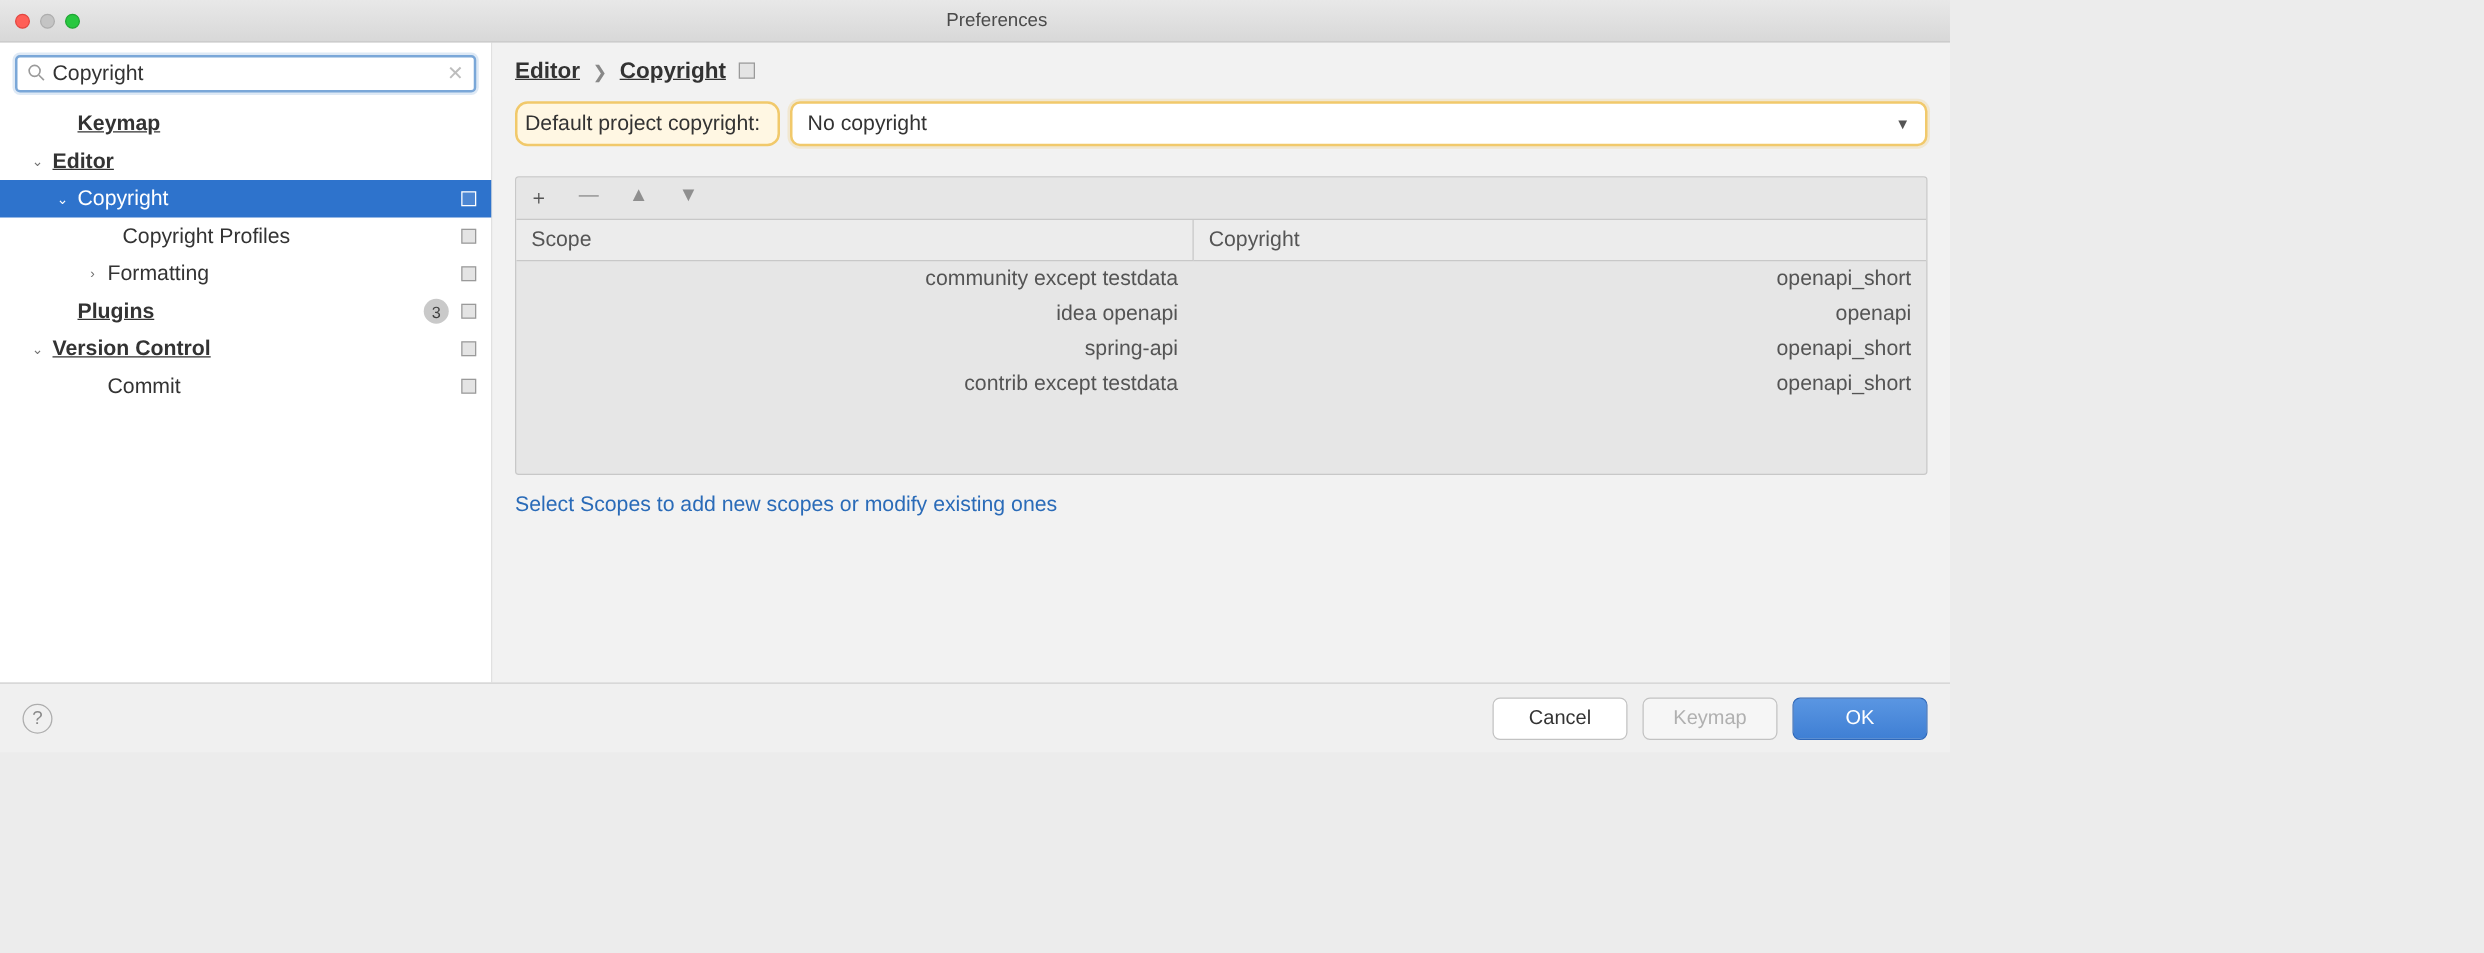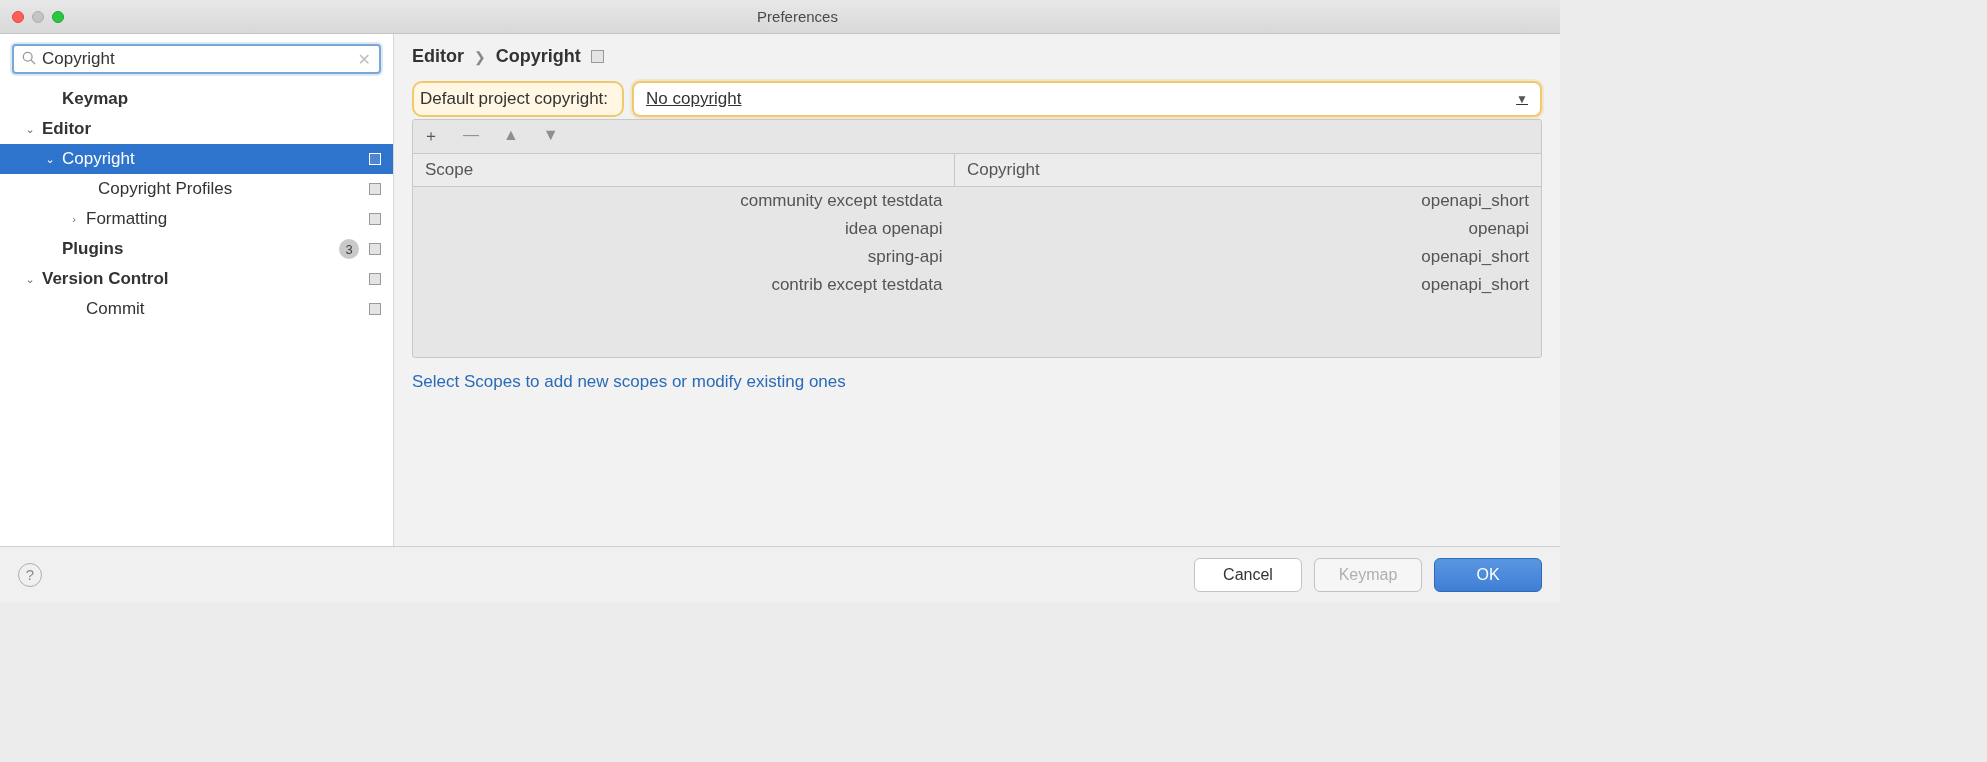--- a/index.html
+++ b/index.html
@@ -66,53 +66,52 @@
   .row .label { flex: 1; }
   .row .badge {
     background: #c9c9c9; color: #3f3f3f; font-size: 13px;
     min-width: 20px; height: 20px; border-radius: 10px;
     display: inline-flex; align-items: center; justify-content: center;
     padding: 0 6px; margin-right: 4px;
   }
   .row .marker {
     width: 12px; height: 12px; border: 1px solid #9a9a9a; background: #e4e4e4;
   }
-  .bold { font-weight: 600; }
+  .bold { font-weight: 600; text-decoration: underline; }
   .selected { background: #2e73cc; color: #fff; }
   .selected .arrow { color: #fff; }
   .selected .marker { border-color: #fff; background: rgba(255,255,255,0.15); }
   .indent-1 { padding-left: 44px; }
   .indent-2 { padding-left: 68px; }
   .indent-3 { padding-left: 80px; }
   .main { flex: 1; display: flex; flex-direction: column; background: #f2f2f2; }
   .breadcrumb {
     display: flex; align-items: center; gap: 10px;
     padding: 12px 18px 10px 18px; font-size: 18px; color: #333;
     background: #f2f2f2;
   }
   .breadcrumb .chev { color: #888; font-size: 14px; }
   .breadcrumb .bc-marker { width: 13px; height: 13px; border: 1px solid #9a9a9a; background: #e4e4e4; }
   .hl-wrap {
-    margin: 4px 18px 2px 18px;
+    margin: 4px 18px 24px 18px;
     display: flex; align-items: center; gap: 8px;
   }
   .hl-label {
     padding: 6px 14px 6px 6px;
     border: 2px solid #f1c96b; border-radius: 10px;
     background: #fff7e3;
     font-size: 17px; color: #333;
   }
   .select-box {
     flex: 1; height: 36px;
     border: 2px solid #f1c96b; border-radius: 8px;
     background: #fff;
     display: flex; align-items: center; justify-content: space-between;
     padding: 0 12px; font-size: 17px;
     box-shadow: 0 0 0 2px rgba(241,201,107,0.25);
-    text-decoration: underline;
   }
   .select-box .sel-arrow { color: #555; font-size: 12px; }
   .table-wrap {
     margin: 0 18px 14px 18px;
     border: 1px solid #c8c8c8; border-radius: 3px;
     background: #e6e6e6;
     overflow: hidden;
   }
   .table-toolbar {
     display: flex; gap: 24px;

